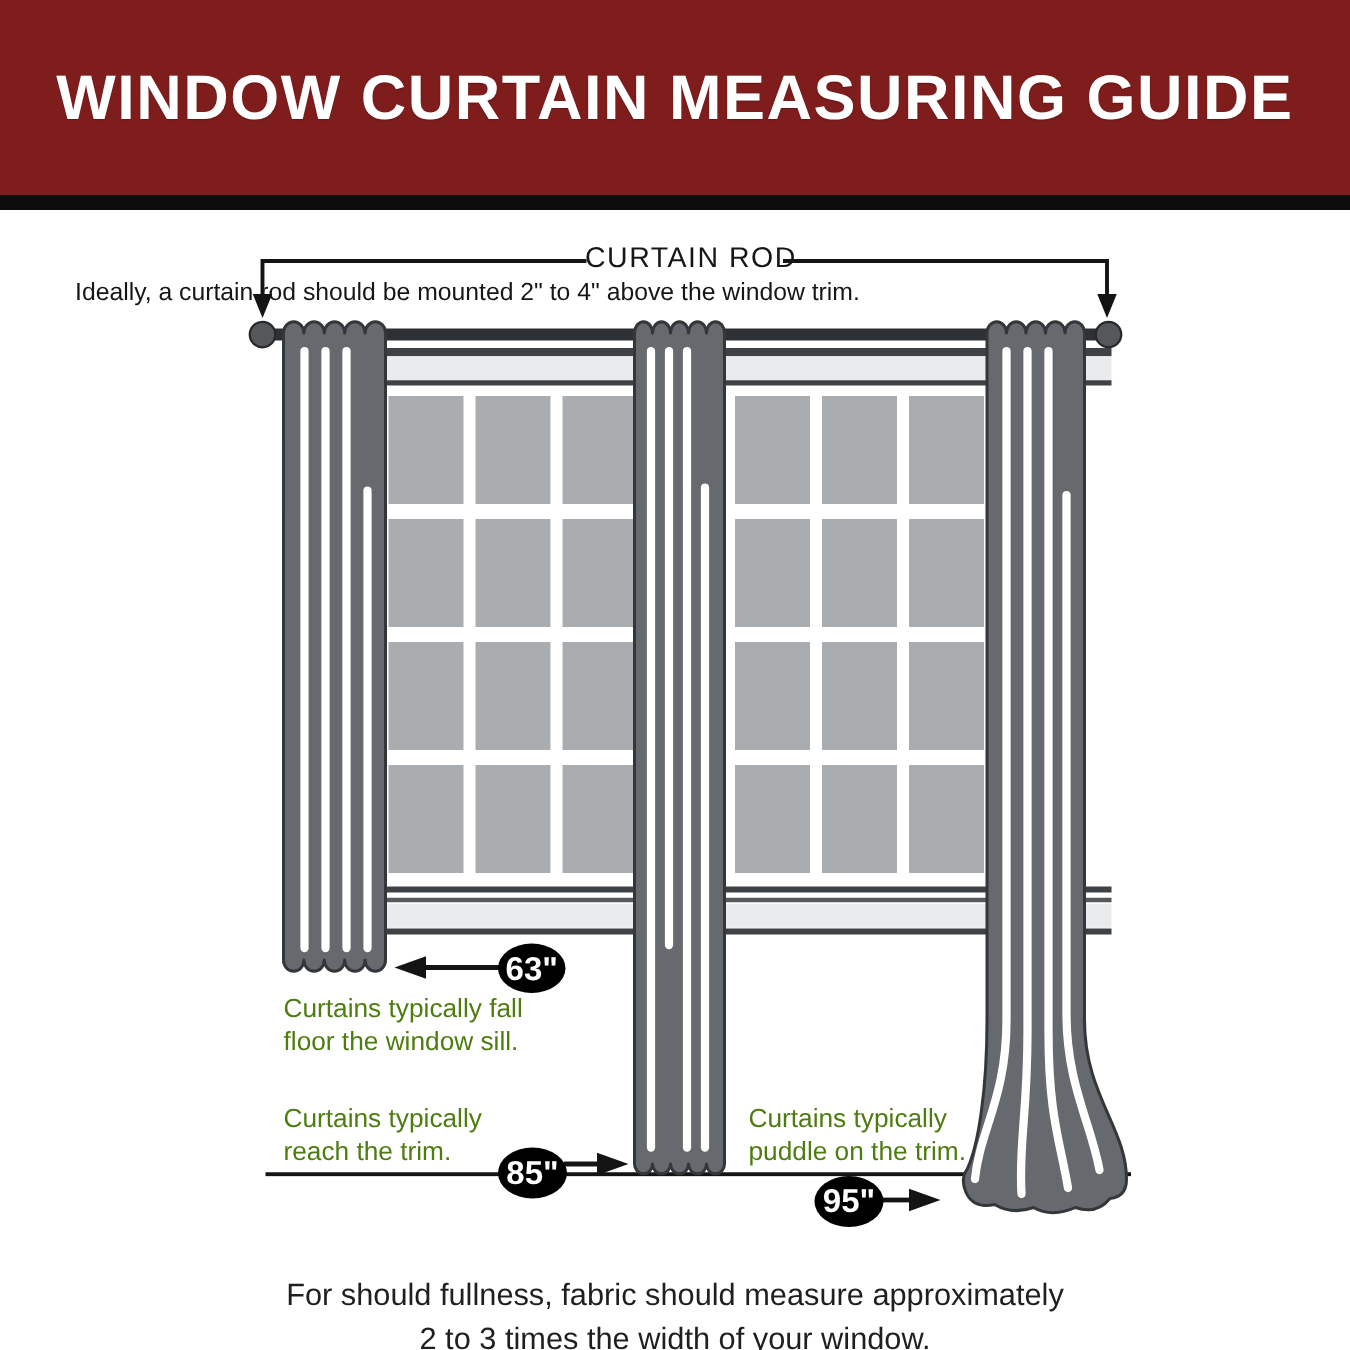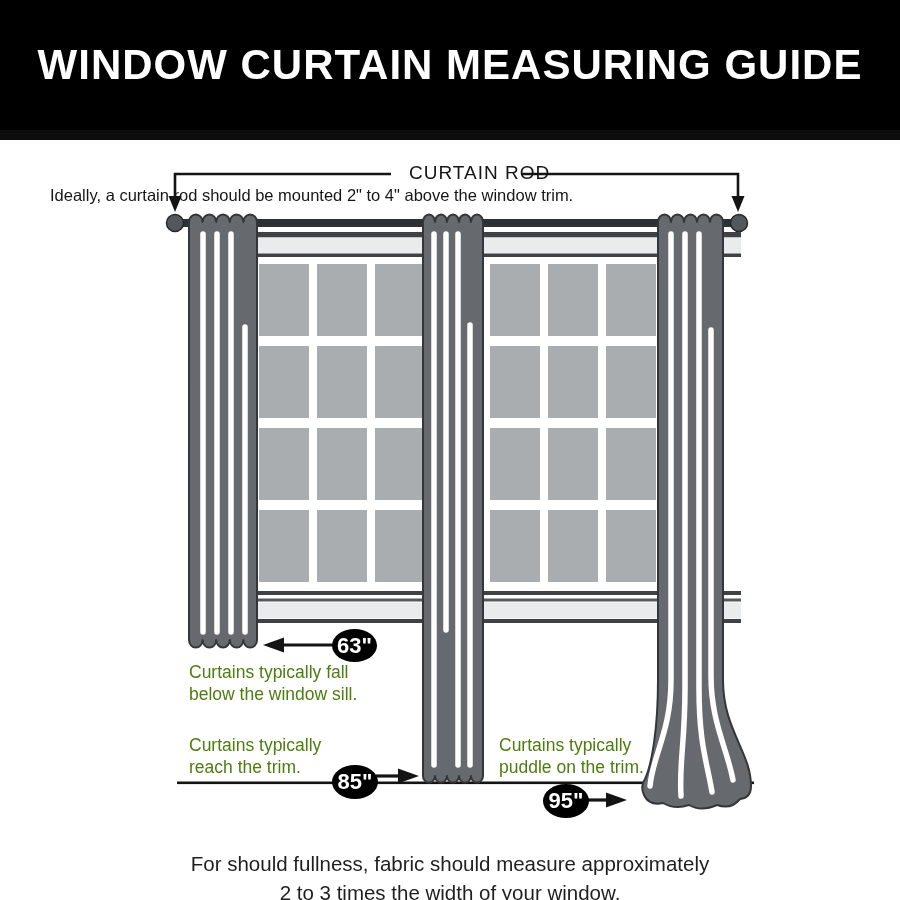--- a/index.html
+++ b/index.html
@@ -1,34 +1,34 @@
 <!DOCTYPE html>
 <html><head>
 <meta charset="utf-8">
 <style>
   html,body{margin:0;padding:0;background:#ffffff;}
   .stage{
     position:relative;width:900px;height:900px;overflow:hidden;background:#ffffff;
     font-family:"Liberation Sans","DejaVu Sans",sans-serif;color:#1b1b1b;
   }
   
-  .header{position:absolute;left:0;top:0;width:900px;height:130px;background:#000000;}
+  .header{position:absolute;left:0;top:0;width:900px;height:130px;background:#7f1d1d;}
   .header .title{
     width:100%;height:130px;display:flex;align-items:center;justify-content:center;
     color:#ffffff;font-size:42px;font-weight:800;letter-spacing:1px;white-space:nowrap;
     text-shadow:0 1px 1px rgba(0,0,0,.25);
   }
   .header-rule{position:absolute;left:0;top:130px;width:900px;height:10px;background:#0d0d0d;}
   
   svg.diagram{position:absolute;left:0;top:0;width:900px;height:900px;}
   
   .abs{position:absolute;}
   .callout-label{
     left:390px;top:162px;width:132px;text-align:center;
-    font-size:19px;letter-spacing:1px;white-space:nowrap;color:#161616;margin-left:19px;
+    font-size:19px;letter-spacing:1px;white-space:nowrap;color:#161616;
   }
   .callout-sub{
     left:50px;top:186px;width:812px;text-align:left;font-size:16.5px;color:#161616;white-space:nowrap;
   }
   .note{font-size:17.5px;line-height:21.5px;color:#4d7c0f;}
   .note span{display:block;}
   .note-63{left:189px;top:662px;}
   .note-85{left:189px;top:735px;}
   .note-95{left:499px;top:735px;}
   .badge{
@@ -158,21 +158,21 @@
 
   <div class="abs callout-label">CURTAIN ROD</div>
   <div class="abs callout-sub">Ideally, a curtain rod should be mounted 2" to 4" above the window trim.</div>
 
   <div class="badge badge-63">63"</div>
   <div class="badge badge-85">85"</div>
   <div class="badge badge-95">95"</div>
 
   <div class="abs note note-63">
     <span>Curtains typically fall</span>
-    <span>below the window sill.</span>
+    <span>floor the window sill.</span>
   </div>
   <div class="abs note note-85">
     <span>Curtains typically</span>
     <span>reach the trim.</span>
   </div>
   <div class="abs note note-95">
     <span>Curtains typically</span>
     <span>puddle on the trim.</span>
   </div>
 

